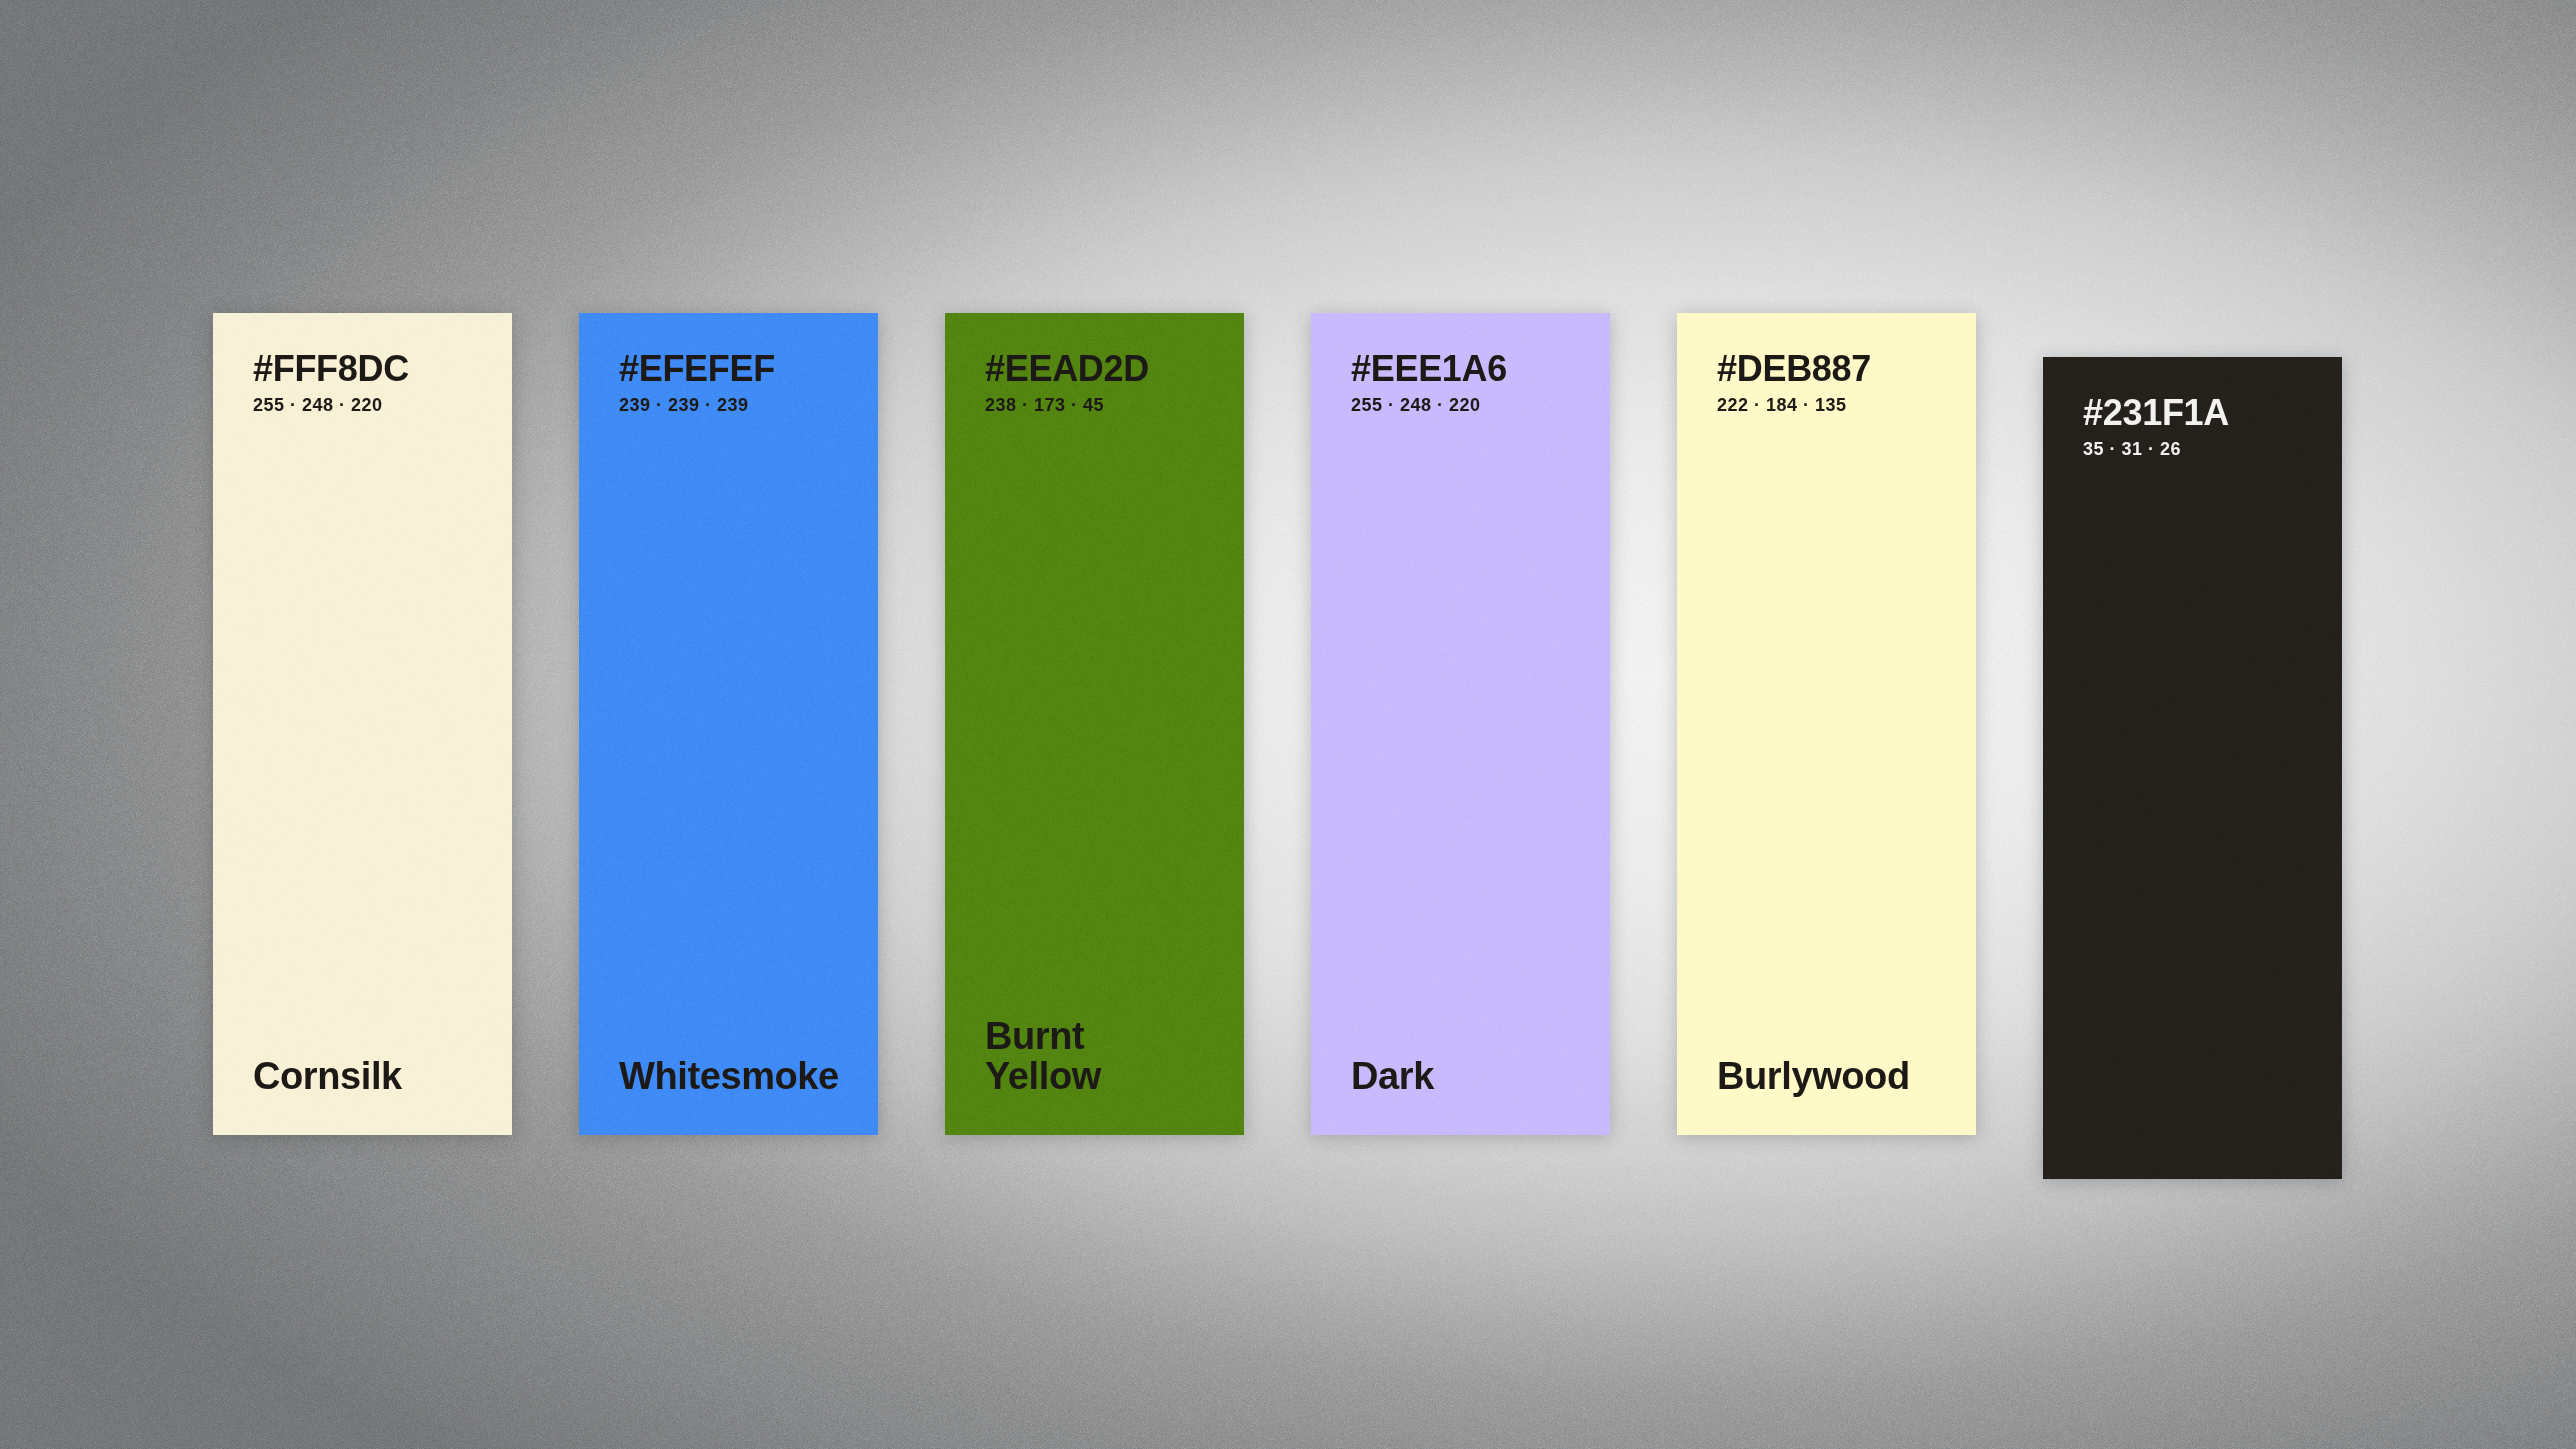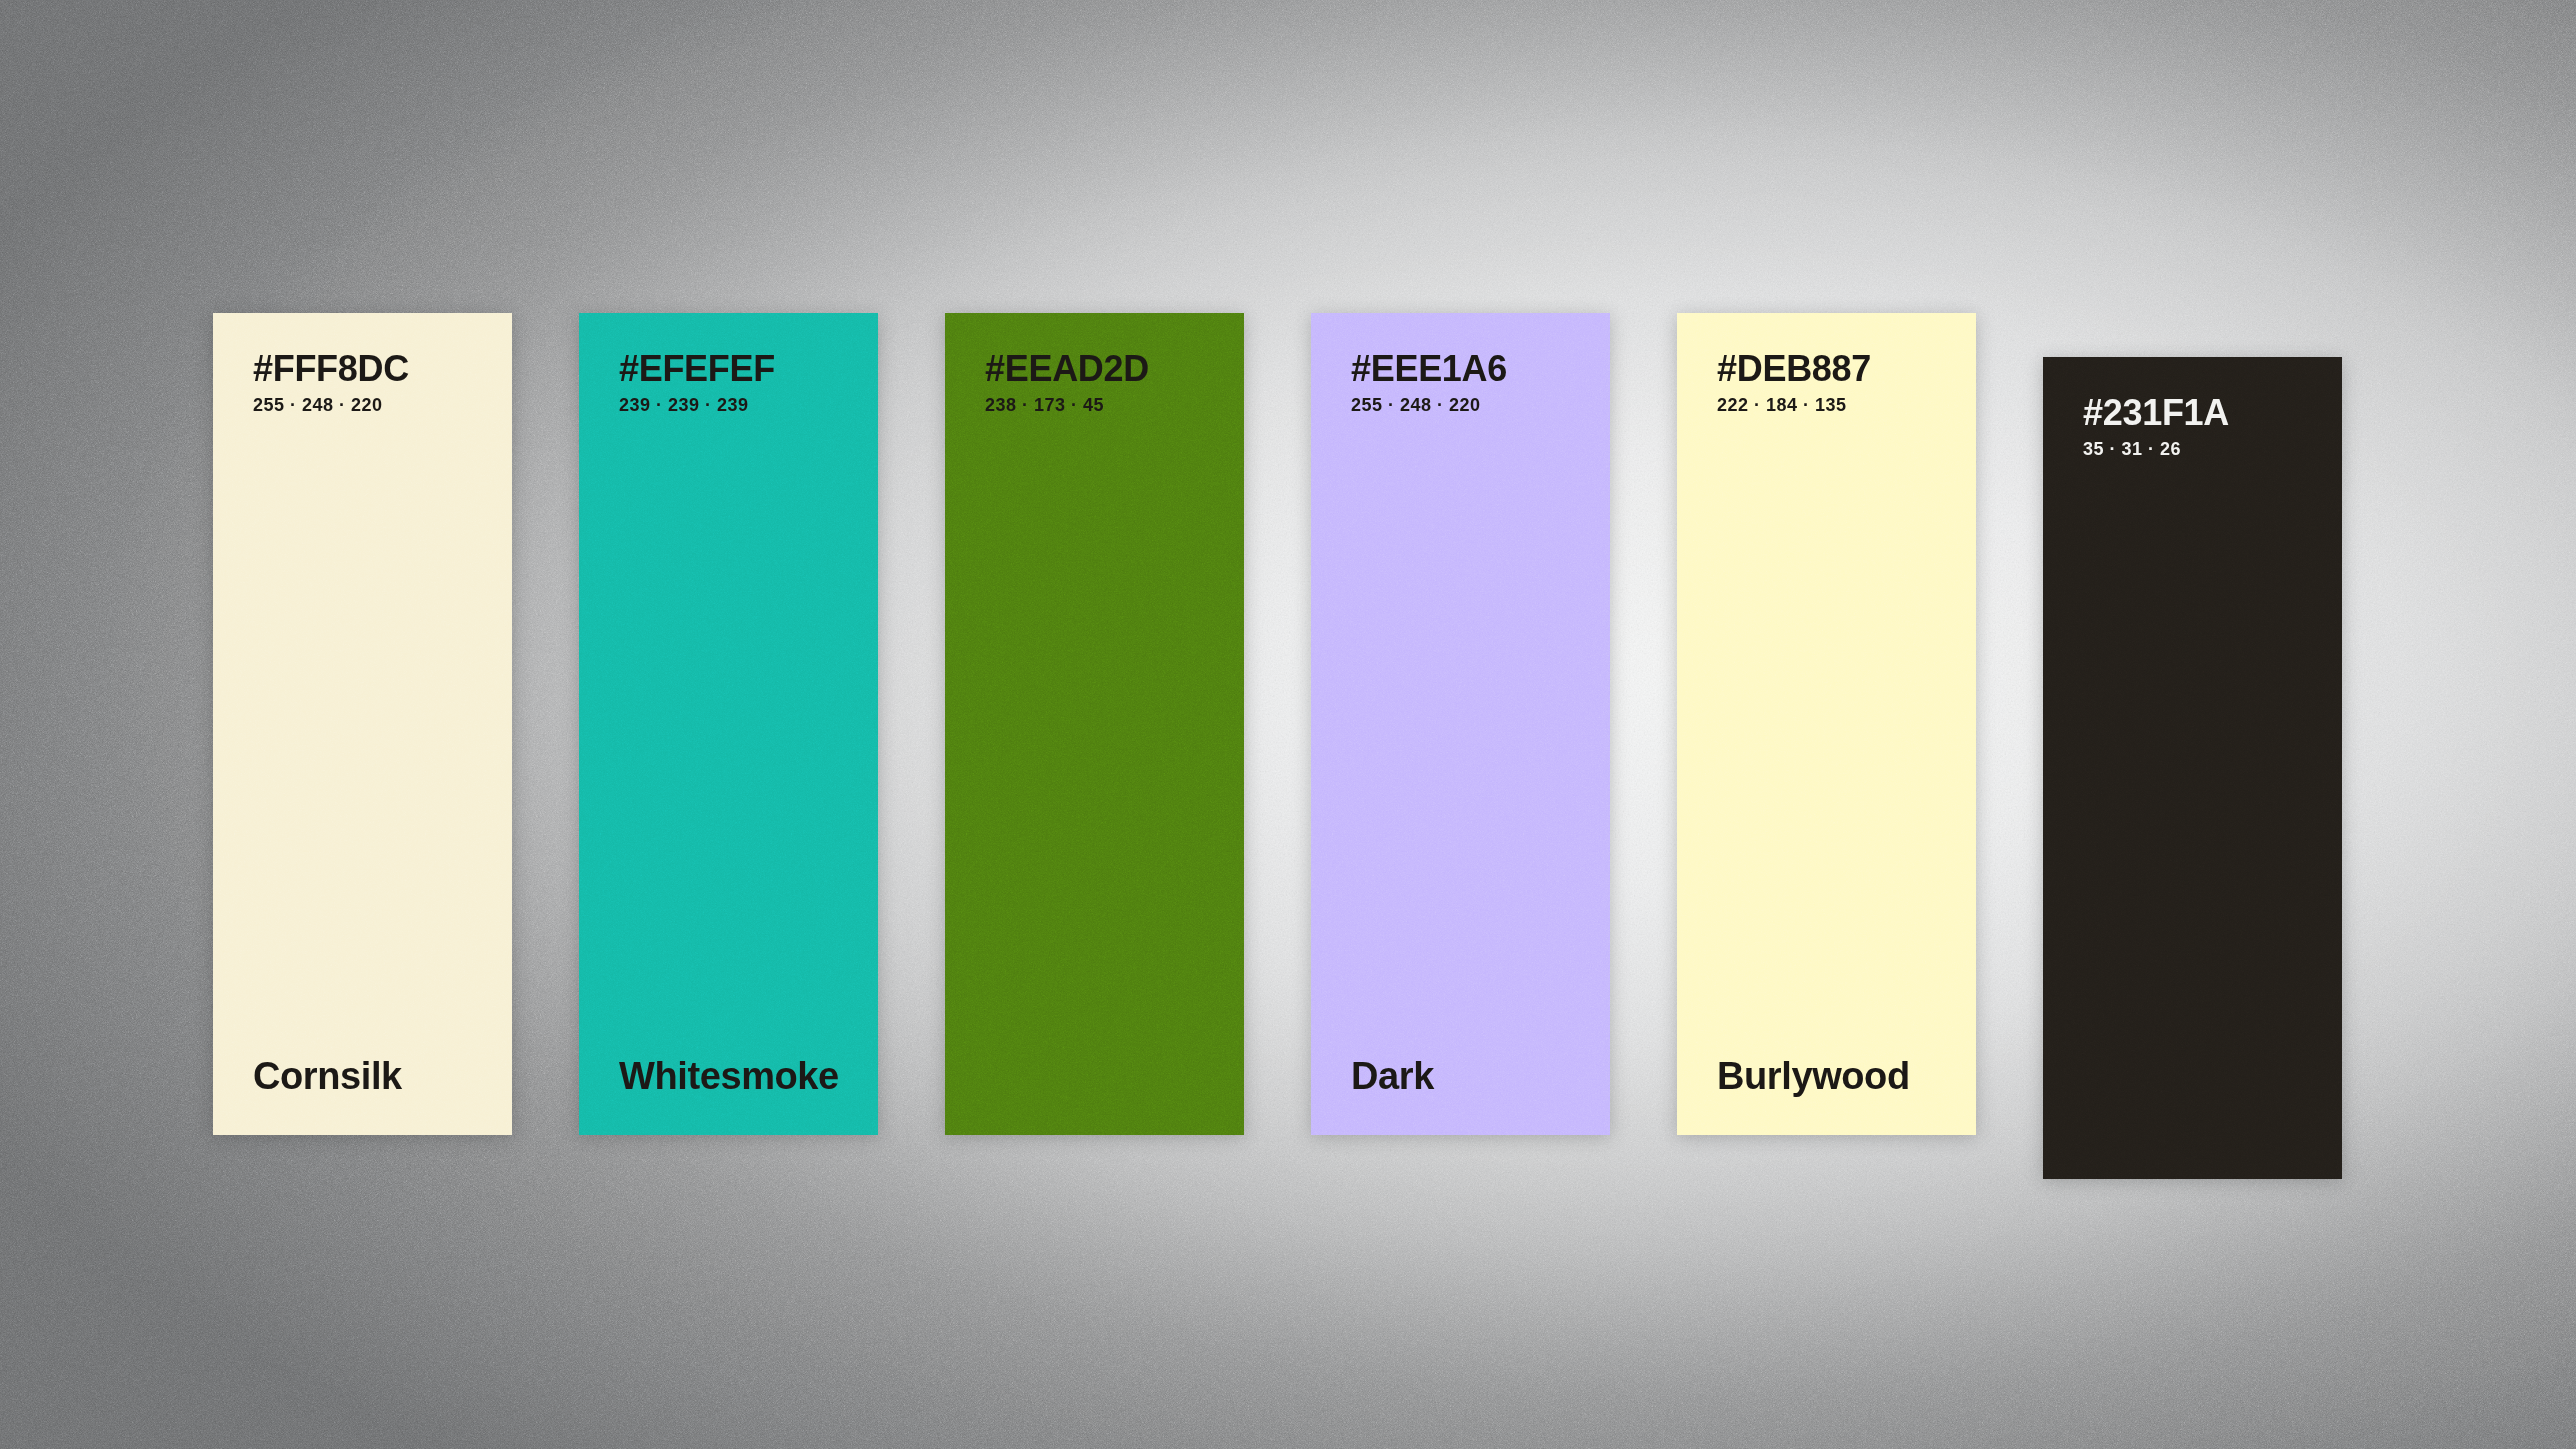--- a/index.html
+++ b/index.html
@@ -158,21 +158,21 @@
     </svg>
     <div class="swatch-inner">
       <p class="hex">#FFF8DC</p>
       <p class="rgb">255 · 248 · 220</p>
     </div>
     <div class="swatch-inner">
       <p class="name">Cornsilk</p>
     </div>
   </div>
 
-  <div class="swatch tone-dark" style="background: #14b8a6;">
+  <div class="swatch tone-dark" style="background: #3b82f6;">
     <svg class="swatch-grain" xmlns="http://www.w3.org/2000/svg" width="100%" height="100%" preserveAspectRatio="none" viewBox="0 0 445 1226">
       <filter id="sg1">
           <feTurbulence type="fractalNoise" baseFrequency="0.9" numOctaves="3" stitchTiles="stitch"></feTurbulence>
           <feColorMatrix type="saturate" values="0"></feColorMatrix>
         </filter>
       <rect width="100%" height="100%" filter="url(#sg1)"></rect>
     </svg>
     <div class="swatch-inner">
       <p class="hex">#EFEFEF</p>
       <p class="rgb">239 · 239 · 239</p>
@@ -187,20 +187,24 @@
       <filter id="sg2">
           <feTurbulence type="fractalNoise" baseFrequency="0.9" numOctaves="3" stitchTiles="stitch"></feTurbulence>
           <feColorMatrix type="saturate" values="0"></feColorMatrix>
         </filter>
       <rect width="100%" height="100%" filter="url(#sg2)"></rect>
     </svg>
     <div class="swatch-inner">
       <p class="hex">#EEAD2D</p>
       <p class="rgb">238 · 173 · 45</p>
     </div>
+    <div class="swatch-inner">
+      <p class="name">Burnt
+Yellow</p>
+    </div>
   </div>
 
   <div class="swatch tone-dark" style="background: #c4b5fd;">
     <svg class="swatch-grain" xmlns="http://www.w3.org/2000/svg" width="100%" height="100%" preserveAspectRatio="none" viewBox="0 0 445 1226">
       <filter id="sg3">
           <feTurbulence type="fractalNoise" baseFrequency="0.9" numOctaves="3" stitchTiles="stitch"></feTurbulence>
           <feColorMatrix type="saturate" values="0"></feColorMatrix>
         </filter>
       <rect width="100%" height="100%" filter="url(#sg3)"></rect>
     </svg>

